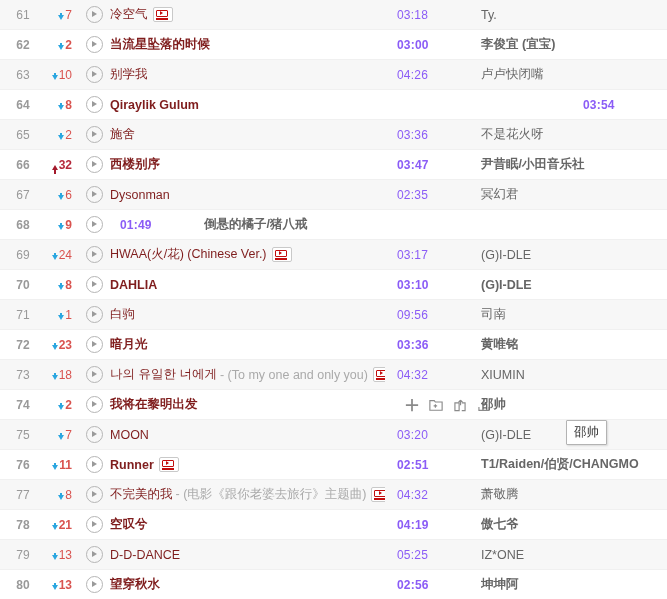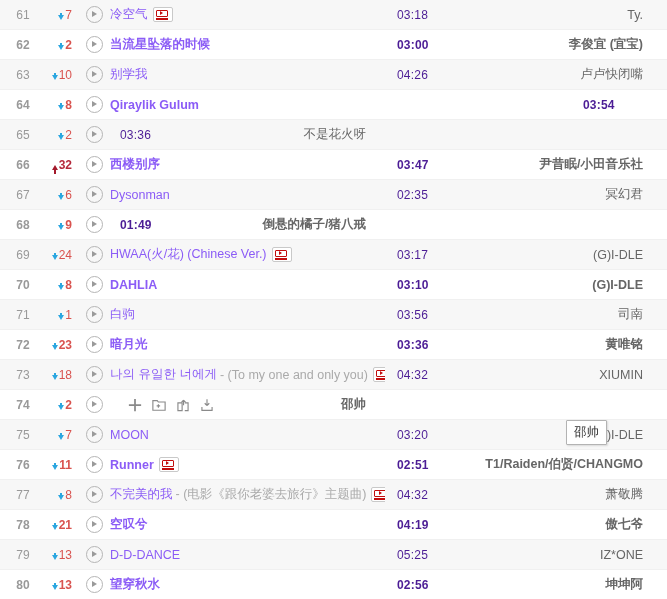--- a/index.html
+++ b/index.html
@@ -131,21 +131,21 @@
   .col-title {
     flex: 1 1 auto;
     min-width: 0;
     display: flex;
     align-items: center;
     overflow: hidden;
     white-space: nowrap;
     padding-left: 2px;
   }
   .title-text {
-    color: #8b5cf6;
+    color: #7f1d1d;
     font-size: 12.5px;
     cursor: pointer;
   }
   .title-sub {
     color: #aaa;
     font-size: 12.5px;
     margin-left: 3px;
   }
   .mv-badge {
     display: inline-block;
@@ -187,21 +187,21 @@
     bottom: 1.5px;
     width: 12px;
     height: 1.5px;
     background: #c20c0c;
   }
 
   
   .col-dur {
     width: 96px;
     flex: 0 0 96px;
-    color: #4c1d95;
+    color: #8b5cf6;
     font-size: 12px;
     text-align: left;
     padding-left: 12px;
     box-sizing: border-box;
     letter-spacing: 0.2px;
   }
   .actions {
     display: flex;
     align-items: center;
     gap: 10px;
@@ -218,23 +218,22 @@
 
   
   .col-artist {
     width: 186px;
     flex: 0 0 186px;
     color: #666;
     font-size: 12.5px;
     overflow: hidden;
     white-space: nowrap;
     text-overflow: ellipsis;
-    padding-right: 24px;
+    padding-right: 6px;
     box-sizing: border-box;
-    text-align: right;
   }
   .artist-link { cursor: pointer; }
 
   
   .tooltip {
     position: absolute;
     left: 566px;
     top: 420px;
     background: #fff;
     border: 1px solid #b3b3b3;
@@ -301,20 +300,23 @@
         <span class="title-text">Qiraylik Gulum</span>
       </div>
       <div class="col-dur">03:54</div>
     </div>
     <div class="row odd">
       <div class="col-index">65</div>
       <div class="col-change"><span class="arrow down"></span><span class="chg-num">2</span></div>
       <div class="col-play">
         <span class="play-btn"></span>
       </div>
+      <div class="col-title">
+        <span class="title-text">施舍</span>
+      </div>
       <div class="col-dur">03:36</div>
       <div class="col-artist"><span class="artist-link">不是花火呀</span></div>
     </div>
     <div class="row even">
       <div class="col-index">66</div>
       <div class="col-change"><span class="arrow up"></span><span class="chg-num up-num">32</span></div>
       <div class="col-play">
         <span class="play-btn"></span>
       </div>
       <div class="col-title">
@@ -374,21 +376,21 @@
     </div>
     <div class="row odd">
       <div class="col-index">71</div>
       <div class="col-change"><span class="arrow down"></span><span class="chg-num">1</span></div>
       <div class="col-play">
         <span class="play-btn"></span>
       </div>
       <div class="col-title">
         <span class="title-text">白驹</span>
       </div>
-      <div class="col-dur">03:56</div>
+      <div class="col-dur">09:56</div>
       <div class="col-artist"><span class="artist-link">司南</span></div>
     </div>
     <div class="row even">
       <div class="col-index">72</div>
       <div class="col-change"><span class="arrow down"></span><span class="chg-num">23</span></div>
       <div class="col-play">
         <span class="play-btn"></span>
       </div>
       <div class="col-title">
         <span class="title-text">暗月光</span>
@@ -411,20 +413,23 @@
         </span>
       </div>
       <div class="col-dur">04:32</div>
       <div class="col-artist"><span class="artist-link">XIUMIN</span></div>
     </div>
     <div class="row even">
       <div class="col-index">74</div>
       <div class="col-change"><span class="arrow down"></span><span class="chg-num">2</span></div>
       <div class="col-play">
         <span class="play-btn"></span>
+      </div>
+      <div class="col-title">
+        <span class="title-text">我将在黎明出发</span>
       </div>
       <div class="col-dur">
         <div class="actions">
           <span class="act-icon">
             <svg viewBox="0 0 16 16" width="14" height="14">
               <path d="M7 1h2v6h6v2H9v6H7V9H1V7h6z" fill="#8a8a8a"></path>
             </svg>
           </span>
           <span class="act-icon">
             <svg viewBox="0 0 16 16" width="14" height="14">

